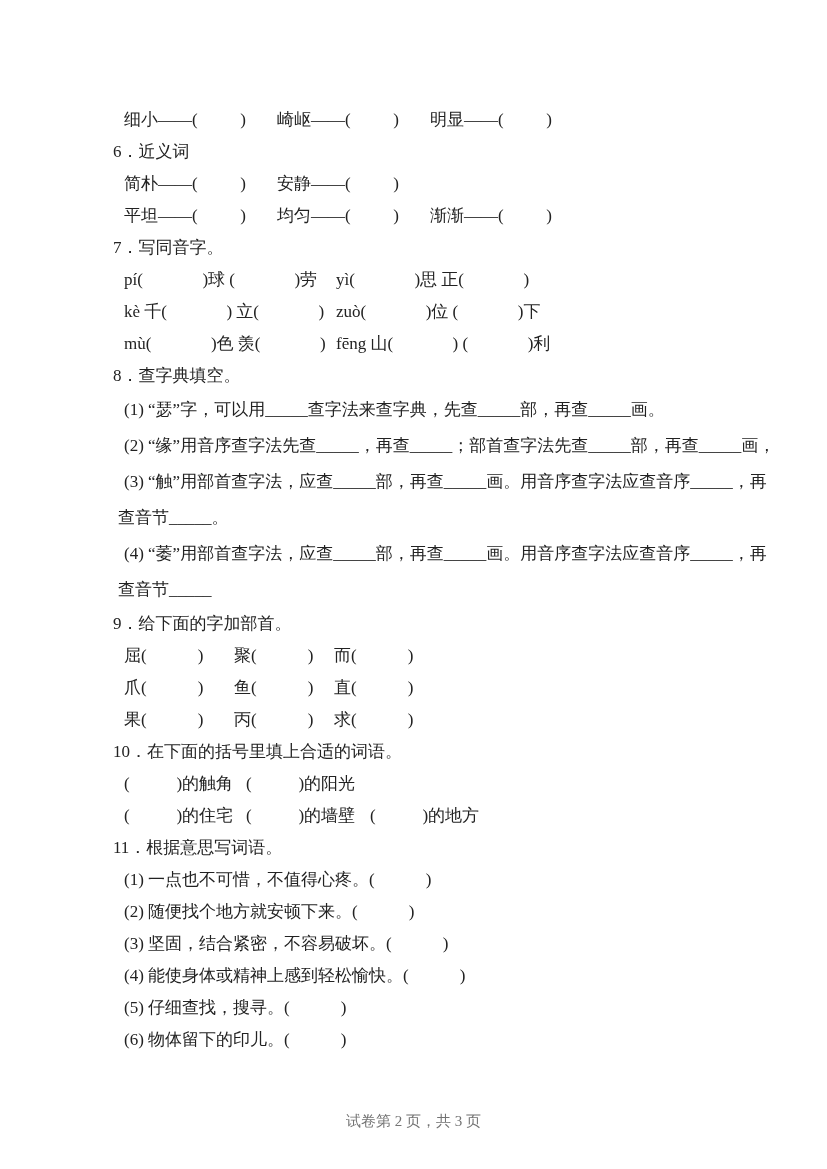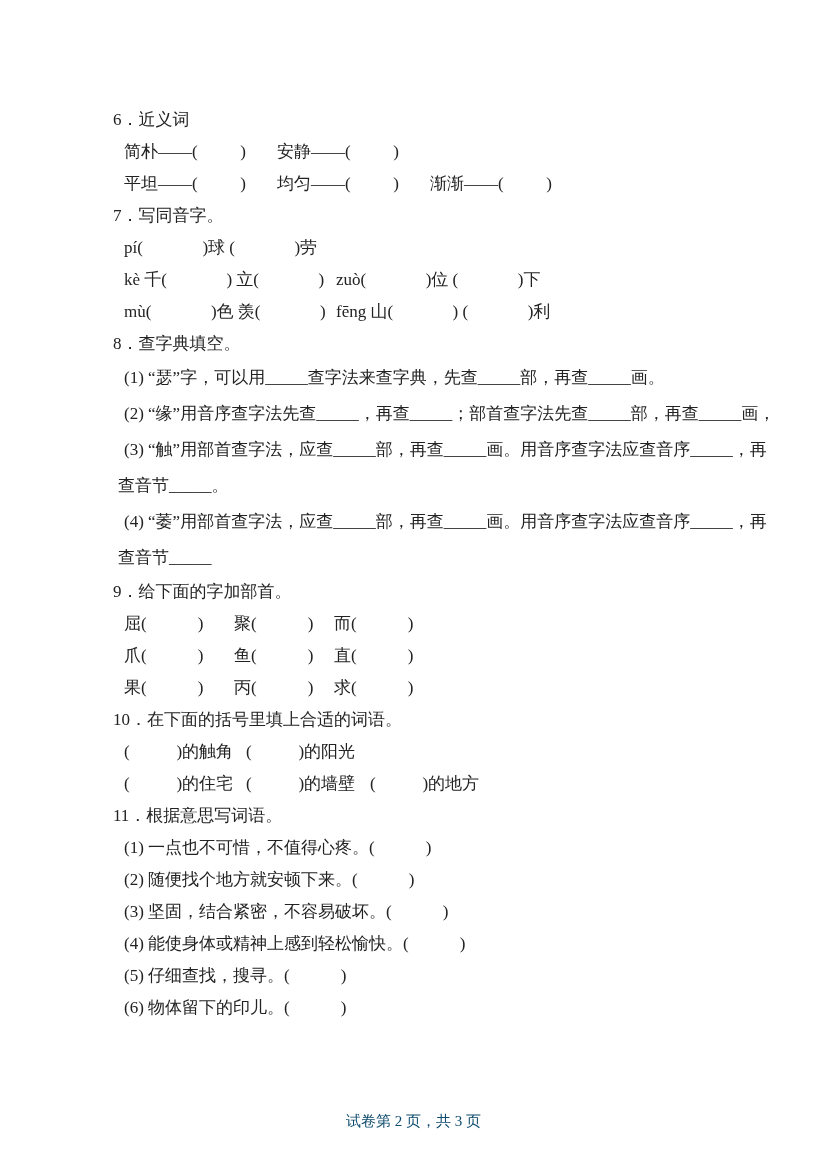--- a/index.html
+++ b/index.html
@@ -36,44 +36,50 @@
   
   .c-phr > span { width: 122px; }
   .c-phr > span:nth-child(2) { width: 124px; }
   .footer {
     position: absolute;
     top: 1110px;
     left: 0;
     width: 100%;
     text-align: center;
     font-size: 15px;
-    color: #0c4a6e;
+    color: #737373;
     line-height: 22px;
   }
 </style>
 </head>
 <body>
 
 <div class="content">
 
+  <div class="ln row c-syn">
+    <span>细小——(          )</span>
+    <span>崎岖——(          )</span>
+    <span>明显——(          )</span>
+  </div>
 
   <div class="ln title">6．近义词</div>
   <div class="ln row c-syn">
     <span>简朴——(          )</span>
     <span>安静——(          )</span>
   </div>
   <div class="ln row c-syn">
     <span>平坦——(          )</span>
     <span>均匀——(          )</span>
     <span>渐渐——(          )</span>
   </div>
 
   <div class="ln title">7．写同音字。</div>
   <div class="ln row c-pin">
     <span>pí(              )球 (              )劳</span>
+    <span>yì(              )思 正(              )</span>
   </div>
   <div class="ln row c-pin">
     <span>kè 千(              ) 立(              )</span>
     <span>zuò(              )位 (              )下</span>
   </div>
   <div class="ln row c-pin">
     <span>mù(              )色 羡(              )</span>
     <span>fēng 山(              ) (              )利</span>
   </div>
 

